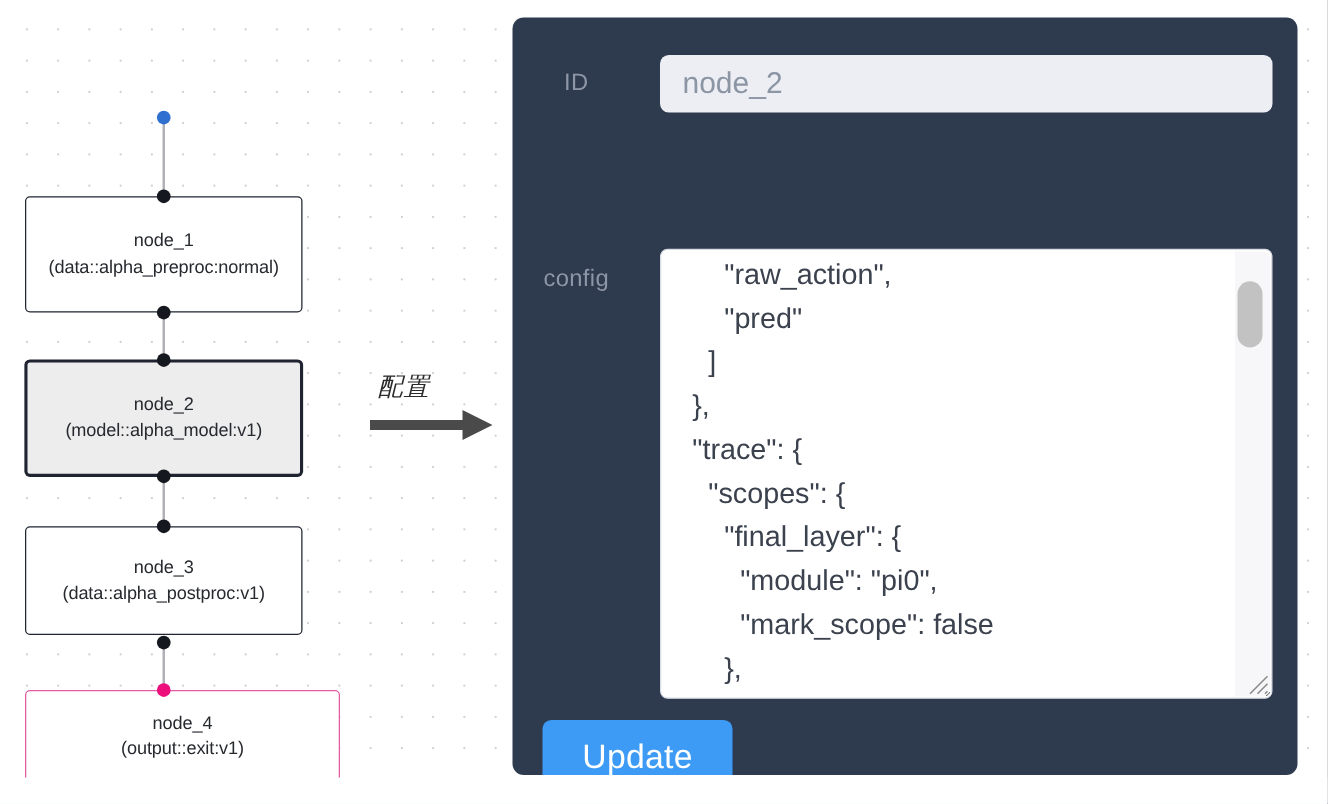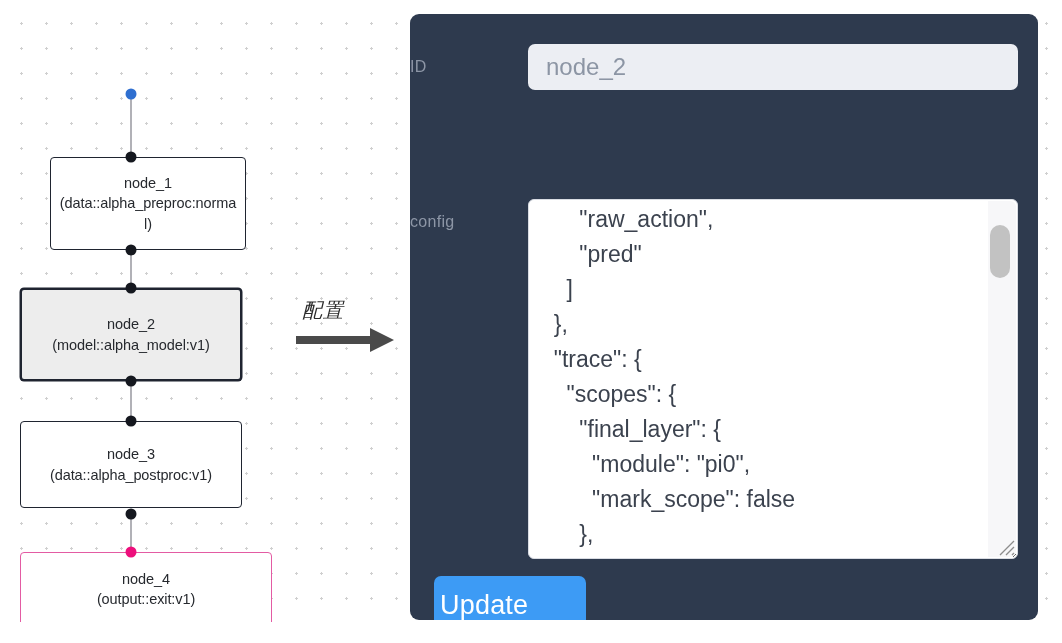--- a/index.html
+++ b/index.html
@@ -108,23 +108,23 @@
     box-sizing: border-box;
   }
 
   .field-row {
     position: absolute;
     display: flex;
     align-items: center;
   }
   .field-label {
     color: #8d96a6;
-    font-size: 16px;
+    font-size: 19px;
     letter-spacing: 0.3px;
-    text-align: left;
+    text-align: center;
     width: 118px;
     padding-right: 16px;
     box-sizing: border-box;
     user-select: none;
   }
   .field-input {
     box-sizing: border-box;
     background: #eceef3;
     border: none;
     border-radius: 7px;
@@ -197,21 +197,21 @@
     top: 562px;
     width: 152px;
     height: 58px;
     background: #3d9bf5;
     color: #ffffff;
     border: none;
     border-radius: 7px;
     font-family: "Liberation Sans", sans-serif;
     font-size: 27px;
     letter-spacing: 0.2px;
-    text-align: left;
+    text-align: center;
     line-height: 44px;
     cursor: pointer;
   }
 
   
   #bottom-strip {
     position: absolute;
     left: 0; bottom: 0;
     width: 1062px; height: 21px;
     background: #ffffff;
@@ -223,21 +223,21 @@
 
 <div id="canvas">
 
   <div class="edge" style="left:131px; top:94px; height:63px;"></div>
   <div class="edge" style="left:131px; top:250px; height:38px;"></div>
   <div class="edge" style="left:131px; top:381px; height:40px;"></div>
   <div class="edge" style="left:131px; top:514px; height:38px;"></div>
 
   <div class="handle h-blue" style="left:131px; top:94px;"></div>
 
-  <div class="node" style="left:20px; top:157px; width:196px; height:93px;margin-left:30px;">
+  <div class="node" style="left:20px; top:157px; width:222px; height:93px;">
     <div><span>node_1</span><br><span>(data::alpha_preproc:normal)</span></div>
   </div>
   <div class="handle" style="left:131px; top:157px;"></div>
   <div class="handle" style="left:131px; top:250px;"></div>
 
   <div class="node is-selected" style="left:20px; top:288px; width:222px; height:93px;">
     <div><span>node_2</span><br><span>(model::alpha_model:v1)</span></div>
   </div>
   <div class="handle" style="left:131px; top:288px;"></div>
   <div class="handle" style="left:131px; top:381px;"></div>

